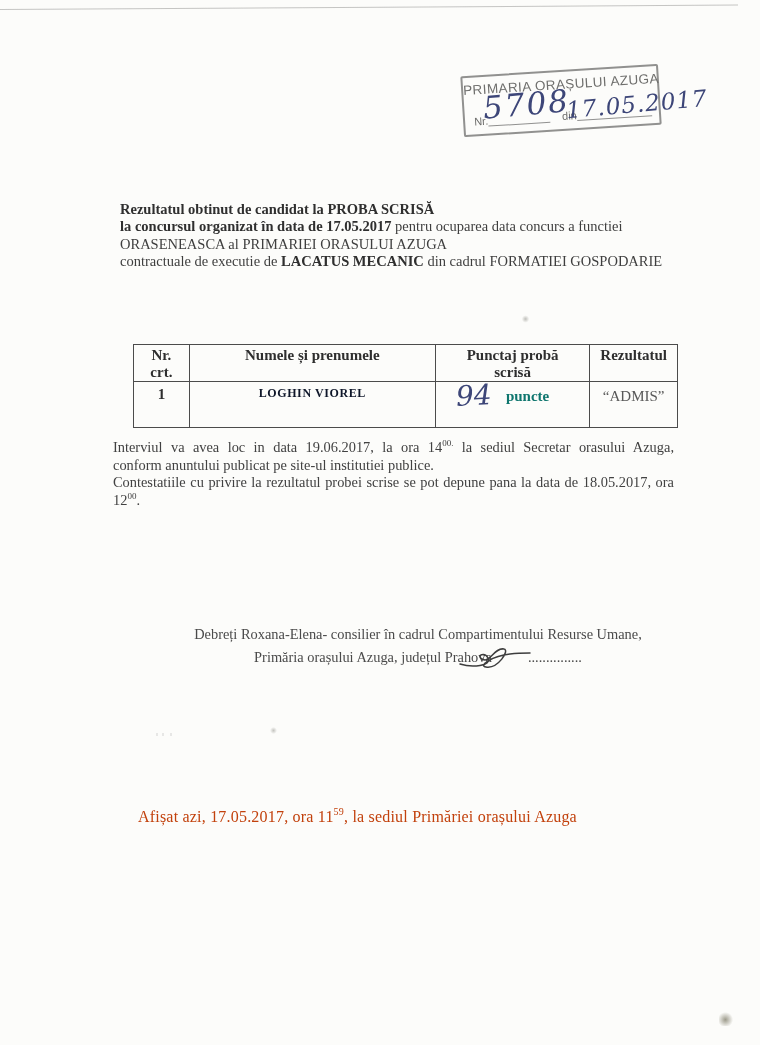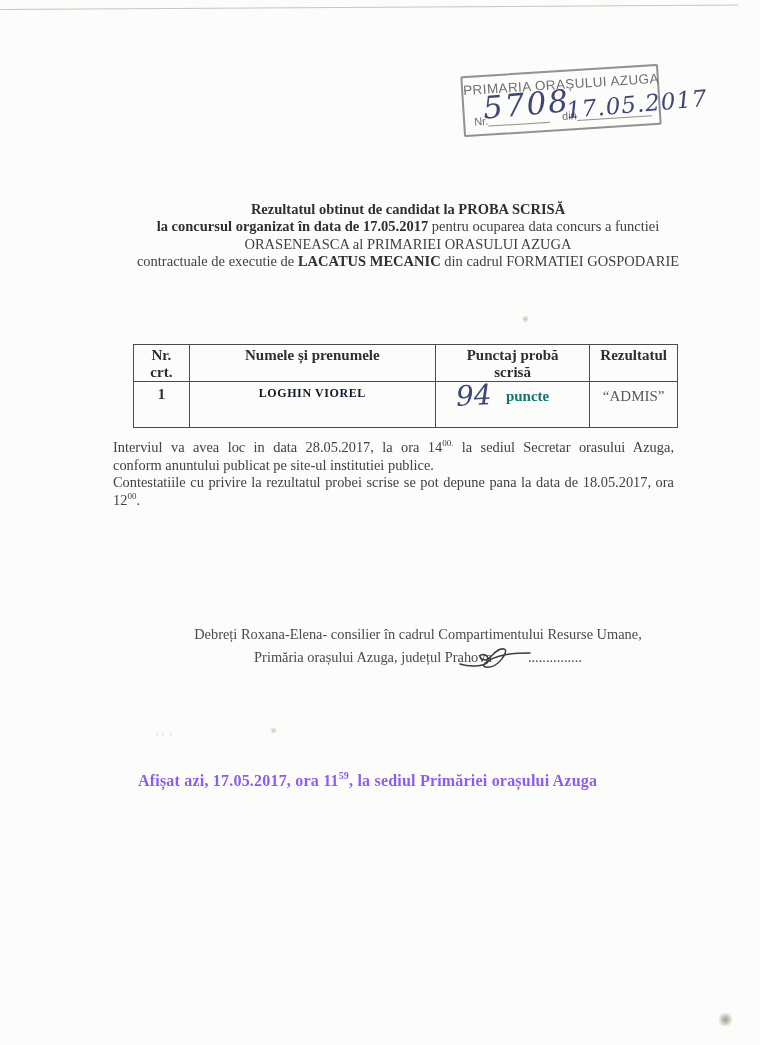--- a/index.html
+++ b/index.html
@@ -31,21 +31,21 @@
   .stamp-line-nr { width:62px; }
   .stamp-line-din { flex:1; }
   .stamp-din-label { margin-left:12px; }
   .ink { font-family:"DejaVu Serif", serif; font-style:italic; color:#3d4678; }
   .hw-nr { position:absolute; left:483px; top:86px; font-size:31px; transform:rotate(-5deg);
     letter-spacing:2px; }
   .hw-date { position:absolute; left:566px; top:91px; font-size:23px; transform:rotate(-5deg);
     letter-spacing:1px; white-space:nowrap; }
 
   
-  .title-block { position:absolute; left:120px; top:201px; width:576px; text-align:center;
+  .title-block { position:absolute; left:120px; top:201px; width:576px; 
     font-size:14.5px; line-height:17.3px; color:#3e3e3e; }
   .b { font-weight:bold; color:#2f2f2f; }
 
   
   .doc-table { position:absolute; left:133px; top:344px; width:545px;
     border:1.6px solid #4b4b4b; box-sizing:border-box; }
   .tr { display:flex; }
   .tr-head { border-bottom:1.6px solid #4b4b4b; height:36px; }
   .tr-data { height:45px; }
   .td { box-sizing:border-box; text-align:center; padding-top:2px; }
@@ -64,22 +64,22 @@
     font-size:14.4px; line-height:17.7px; color:#414141; }
   .jline { text-align:justify; text-align-last:justify; }
   sup.sp { font-size:9px; vertical-align:6px; line-height:0; }
 
   
   .sig-block { position:absolute; left:148px; top:626px; width:540px; text-align:center;
     font-size:14.4px; line-height:17.3px; color:#4a4a4a; }
   .sig-scribble { vertical-align:-9px; margin:0 -4px 0 -34px; }
 
   
-  .footer-line { position:absolute; left:138px; top:772px; font-weight:bold; font-size:16px;
-    color:#8b5cf6; letter-spacing:.2px; white-space:nowrap; }
+  .footer-line { position:absolute; left:138px; top:808px; font-weight:normal; font-size:16px;
+    color:#c2410c; letter-spacing:.2px; white-space:nowrap; }
   sup.spf { font-size:10px; vertical-align:7px; line-height:0; }
 </style>
 </head>
 <body>
 
 <div class="page">
 
   <div class="scan-top-line"></div>
 
   <div class="stamp">
@@ -123,21 +123,21 @@
       <div class="td c2 cell-name">LOGHIN VIOREL</div>
       <div class="td c3 cell-score">
         <span class="ink hw-score">94</span>
         <span class="score-unit">puncte</span>
       </div>
       <div class="td c4 cell-result">“ADMIS”</div>
     </div>
   </div>
 
   <div class="body-text">
-    <div class="jline"><span>Interviul va avea loc in data 28.05.2017, la ora 14</span><sup class="sp">00.</sup><span> la sediul Secretar orasului Azuga,</span></div>
+    <div class="jline"><span>Interviul va avea loc in data 19.06.2017, la ora 14</span><sup class="sp">00.</sup><span> la sediul Secretar orasului Azuga,</span></div>
     <div>conform anuntului publicat pe site-ul institutiei publice.</div>
     <div class="jline">Contestatiile cu privire la rezultatul probei scrise se pot depune pana la data de 18.05.2017, ora</div>
     <div><span>12</span><sup class="sp">00</sup><span>.</span></div>
   </div>
 
   <div class="sig-block">
     <div>Debreți Roxana-Elena- consilier în cadrul Compartimentului Resurse Umane,</div>
     <div>
       <span>Primăria orașului Azuga, județul Prahova</span><svg class="sig-scribble" width="74" height="28" viewBox="0 0 74 28">
         <path d="M2,21 C14,25 34,23 30,15 C27,9 18,12 24,16 C32,21 36,4 46,6 C52,7 40,26 28,24 C20,23 34,13 52,11 C60,10 66,10 72,10" fill="none" stroke="#3d3d3d" stroke-width="1.5" stroke-linecap="round"></path>

